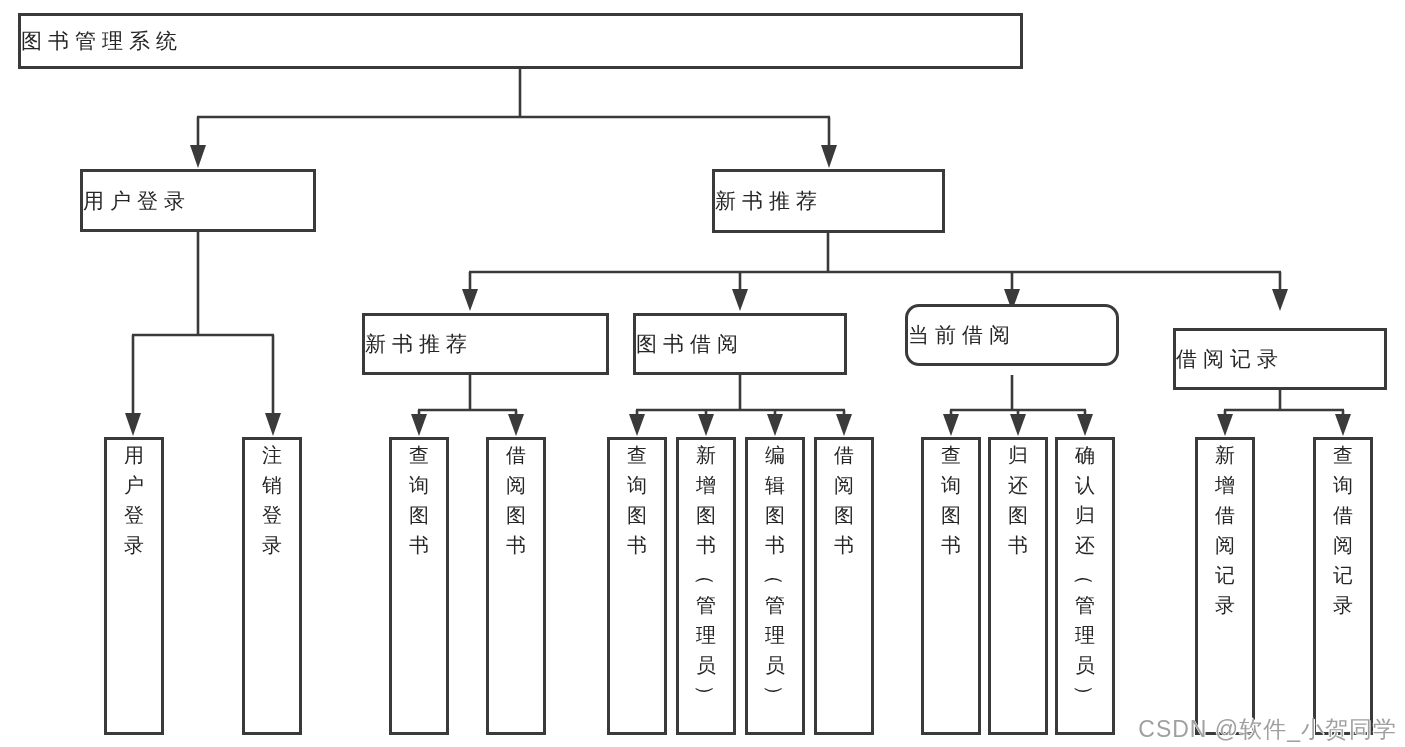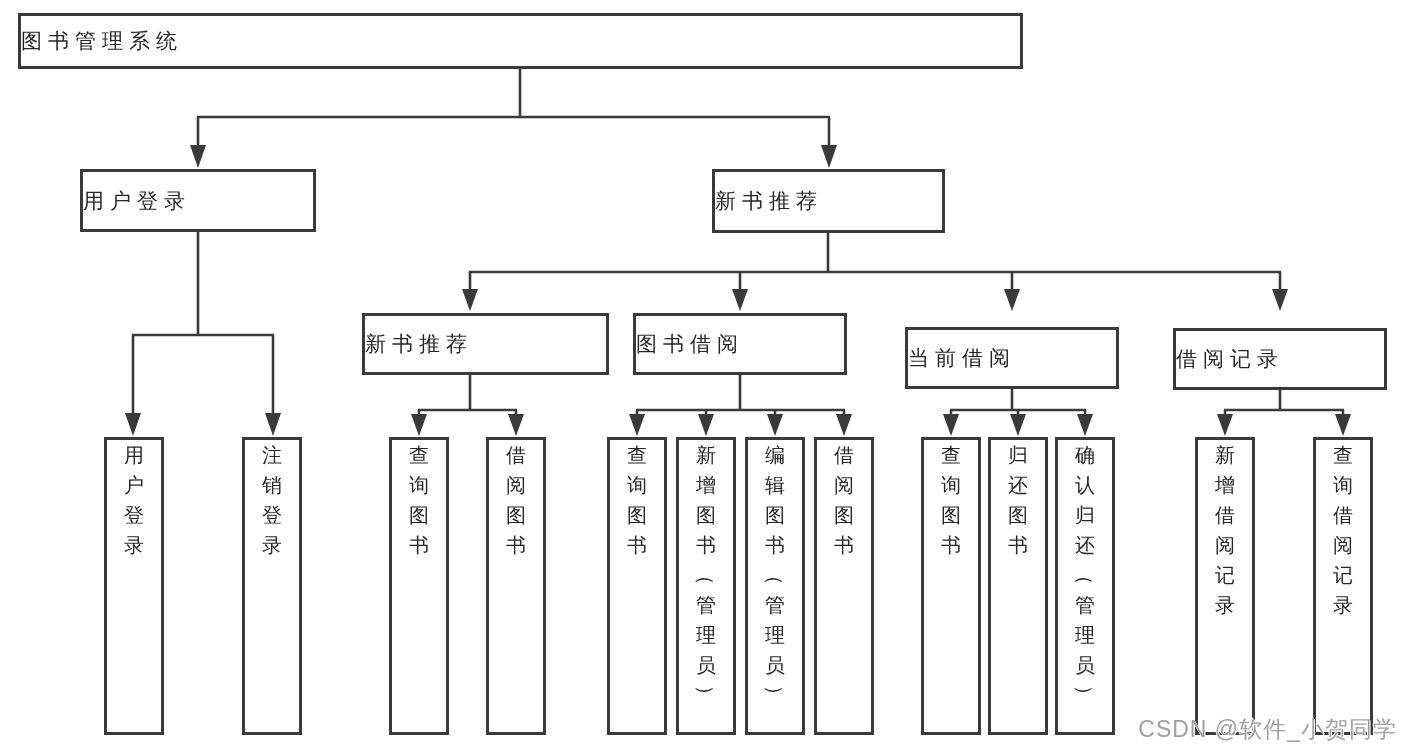--- a/index.html
+++ b/index.html
@@ -55,21 +55,21 @@
     text-shadow: 1px 1px 0 #ffffff, -1px -1px 0 #ffffff;
     white-space: nowrap;
   }
 
   
   #root-box          { left: 18px;   top: 13px;  width: 1005px; height: 56px; }
   #user-login-box    { left: 80px;   top: 169px; width: 236px;  height: 63px; }
   #book-mgmt-box     { left: 712px;  top: 169px; width: 233px;  height: 64px; }
   #new-book-box      { left: 362px;  top: 313px; width: 247px;  height: 62px; }
   #book-borrow-box   { left: 633px;  top: 313px; width: 214px;  height: 62px; }
-  #cur-borrow-box    { left: 905px;  top: 327px; width: 214px;  height: 62px; }
+  #cur-borrow-box    { left: 905px;  top: 304px; width: 214px;  height: 62px; border-radius: 14px; }
   #borrow-rec-box    { left: 1173px; top: 313px; width: 214px;  height: 62px; margin-top: 15px; }
   #leaf-1  { left: 104px; }
   #leaf-2  { left: 242px; }
   #leaf-3  { left: 389px; }
   #leaf-4  { left: 486px; }
   #leaf-5  { left: 607px; }
   #leaf-6  { left: 676px; }
   #leaf-7  { left: 745px; }
   #leaf-8  { left: 814px; }
   #leaf-9  { left: 921px; }

